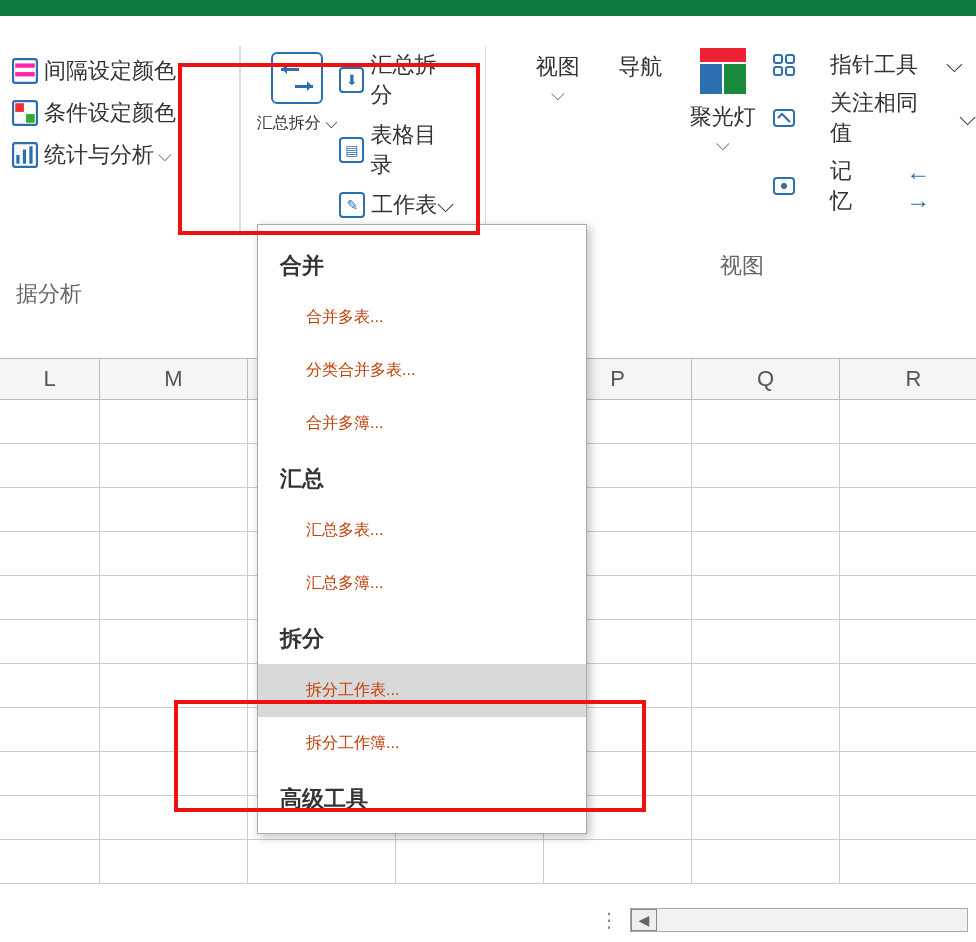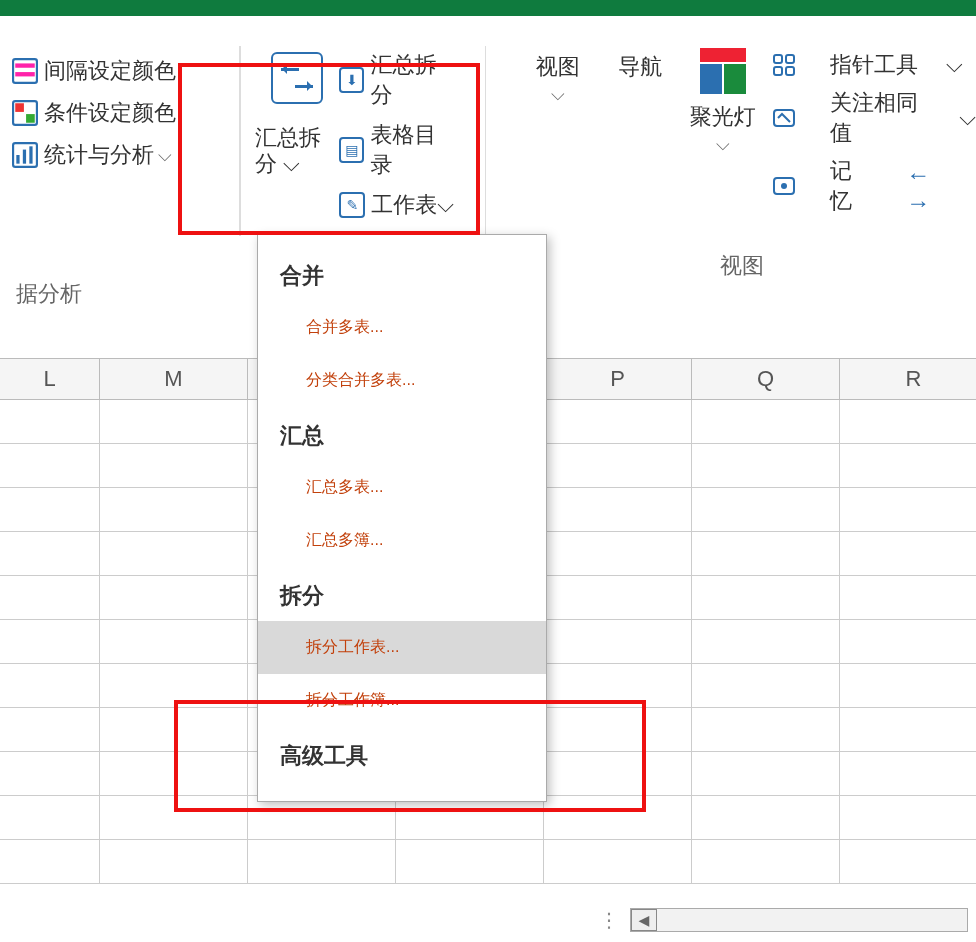--- a/index.html
+++ b/index.html
@@ -22,21 +22,21 @@
 
   
   .group-style { display: flex; padding: 10px 10px 0 14px; position: relative; }
   .bigbtn { display: flex; flex-direction: column; align-items: center; width: 88px; padding-top: 6px; cursor: pointer; }
   .bigbtn .bigic { width: 52px; height: 52px; border: 2px solid #2b6fb0; border-radius: 6px; display: flex; align-items: center; justify-content: center; position: relative; }
   .bigbtn .bigic .arr1, .bigbtn .bigic .arr2 { position: absolute; width: 18px; height: 3px; background: #2b6fb0; }
   .bigbtn .bigic .arr1 { top: 14px; left: 8px; }
   .bigbtn .bigic .arr1::before { content:''; position:absolute; left:-4px; top:-4px; border:5px solid transparent; border-right-color:#2b6fb0; }
   .bigbtn .bigic .arr2 { bottom: 14px; right: 8px; }
   .bigbtn .bigic .arr2::after { content:''; position:absolute; right:-4px; top:-4px; border:5px solid transparent; border-left-color:#2b6fb0; }
-  .bigbtn .lbl { font-size: 22px; margin-top: 21px; text-align: left; line-height: 26px; }
+  .bigbtn .lbl { font-size: 16px; margin-top: 6px; text-align: left; line-height: 26px; }
   .rightcol { display: flex; flex-direction: column; gap: 10px; padding-top: 4px; }
   .rbtn { display: flex; align-items: center; font-size: 22px; cursor: pointer; }
   .rbtn .ric { width: 26px; height: 26px; border: 2px solid #2b6fb0; border-radius: 4px; margin-right: 6px; display:inline-flex; align-items:center; justify-content:center; font-size:14px; color:#2b6fb0; }
 
   
   .group-view { display: flex; align-items: flex-start; padding: 10px 0 0 30px; position: relative; }
   .vbtn { display: flex; flex-direction: column; align-items: center; width: 86px; cursor: pointer; }
   .vic { width: 50px; height: 50px; border: 2px solid #2b6fb0; border-radius: 4px; position: relative; }
   .vic.grid::before, .vic.grid::after { content:''; position:absolute; background:#2b6fb0; }
   .vic.grid::before { width:100%; height:2px; top:50%; left:0; transform:translateY(-1px); box-shadow: 0 -12px 0 #2b6fb0, 0 12px 0 #2b6fb0; height:2px; }
@@ -64,21 +64,21 @@
   .ch { flex:0 0 148px; border-right:1px solid #bbb; display:flex; align-items:center; justify-content:center; font-size:22px; color:#555; }
   .ch:first-child { flex:0 0 100px; }
 
   
   .grid { position:absolute; top:400px; left:0; right:0; bottom:40px; }
   .row { display:flex; height:44px; border-bottom:1px solid #ccc; }
   .cell { flex:0 0 148px; border-right:1px solid #ccc; }
   .cell:first-child { flex:0 0 100px; }
 
   
-  .menu { position:absolute; left:257px; top:234px; width:290px; background:#fff; border:1px solid #aaa; box-shadow: 3px 3px 10px rgba(0,0,0,.25); z-index: 50; padding:12px 0 20px 0; }
+  .menu { position:absolute; left:257px; top:224px; width:330px; background:#fff; border:1px solid #aaa; box-shadow: 3px 3px 10px rgba(0,0,0,.25); z-index: 50; padding:12px 0 9px 0; }
   .menu .mhdr { font-size:22px; font-weight:600; padding: 14px 22px 10px; color:#333; }
   .menu .mitem { font-size:16px; padding: 16px 22px 16px 48px; cursor:pointer; color:#c2410c; }
   .menu .mitem.hover { background:#d9d9d9; }
 
   
   .redbox1 { position:absolute; left:178px; top:63px; width:302px; height:172px; border:4px solid #e11; z-index:60; pointer-events:none; }
   .redbox2 { position:absolute; left:174px; top:700px; width:472px; height:112px; border:4px solid #e11; z-index:60; pointer-events:none; }
 
   
   .sb { position:absolute; left:590px; bottom:8px; right:8px; height:28px; display:flex; align-items:center; }
@@ -214,20 +214,21 @@
     </div>
   </div>
   <div class="group-label-left" style="position:absolute; left:16px; top:235px;">据分析</div>
   <div class="group-label-view">视图</div>
 </div>
 
 <div class="menu">
   <div class="mhdr">合并</div>
   <div class="mitem">合并多表...</div>
   <div class="mitem">分类合并多表...</div>
+  <div class="mitem">合并多簿...</div>
   <div class="mhdr">汇总</div>
   <div class="mitem">汇总多表...</div>
   <div class="mitem">汇总多簿...</div>
   <div class="mhdr">拆分</div>
   <div class="mitem hover">拆分工作表...</div>
   <div class="mitem">拆分工作簿...</div>
   <div class="mhdr">高级工具</div>
 </div>
 
 <div class="colheaders">

